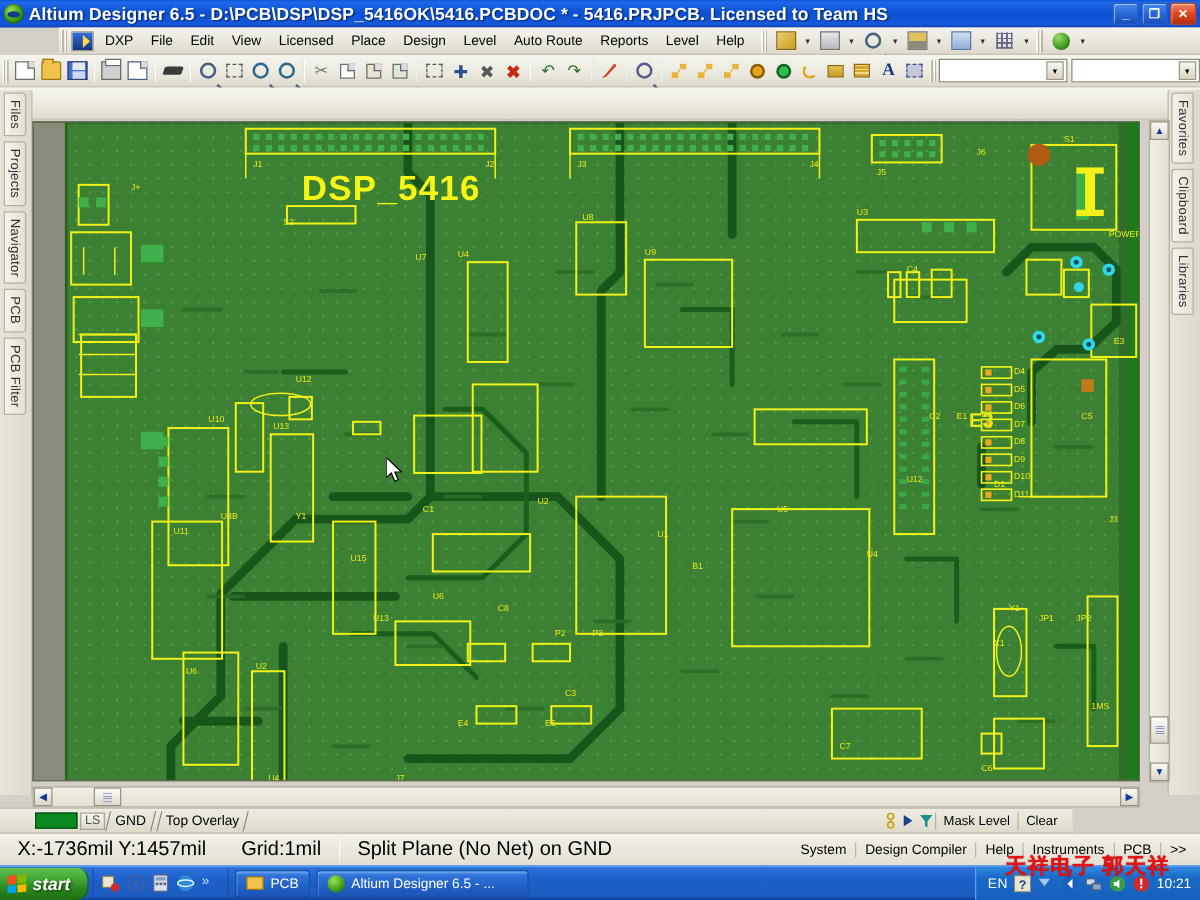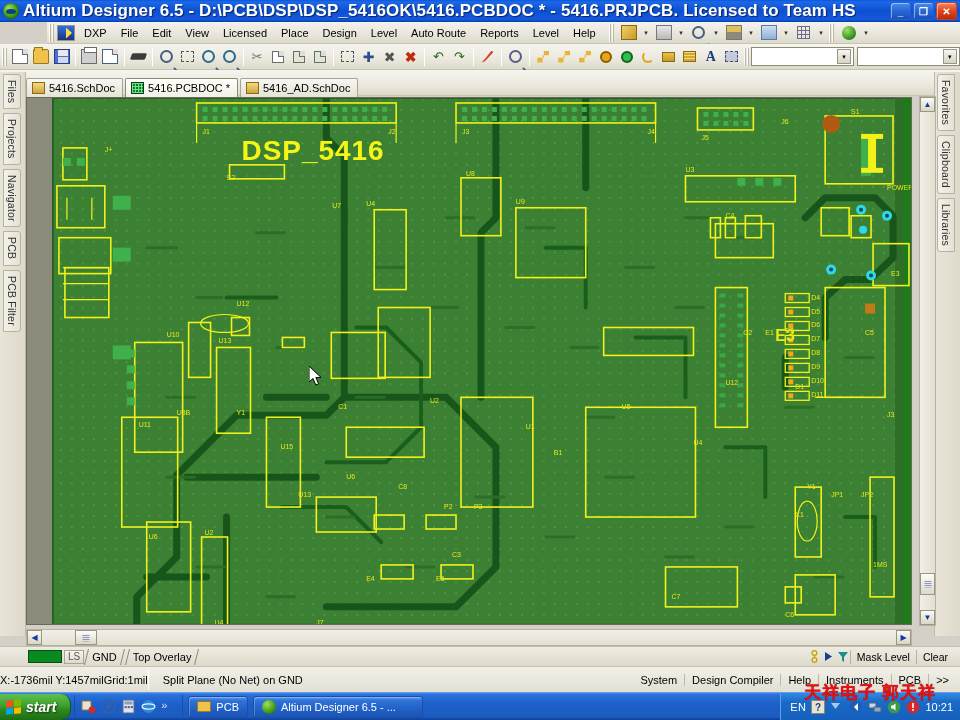--- a/index.html
+++ b/index.html
@@ -24,21 +24,21 @@
     border-radius: 50%;
     background: radial-gradient(circle at 35% 32%, #9de05a 0%, #3f9b16 55%, #1d6206 100%);
     box-shadow: inset 0 0 2px #0c3a00;
     position: relative;
   }
   .title-icon::after{
     content:""; position:absolute; left:3px; top:6px; width:10px; height:5px;
     background:#0a3f86; border-radius:50% 50% 45% 45%;
   }
   .title-text {
-    font-weight: bold; font-size: 17px; white-space: nowrap;
+    font-weight: bold; font-size: 14px; white-space: nowrap;
     text-shadow: 1px 1px 1px rgba(0,0,0,.55); letter-spacing: .1px;
   }
   .win-btns { position: absolute; right: 3px; top: 2px; display: flex; gap: 2px; }
   .win-btn {
     width: 21px; height: 18px; border: 1px solid #2a5fc9; border-radius: 3px;
     background: linear-gradient(180deg,#4a8cf0 0%,#2a6ad8 45%,#1a4fb8 100%);
     display: flex; align-items: center; justify-content: center;
     color: #fff; font-size: 10px; font-weight: bold;
     box-shadow: inset 1px 1px 0 rgba(255,255,255,.45);
   }
@@ -196,21 +196,21 @@
     border: 1px solid #9a9684;
   }
   .sb-thumb::after{
     content:""; position:absolute; left:50%; top:50%; transform:translate(-50%,-50%);
     width:7px; height:7px;
     background: repeating-linear-gradient(0deg,#8b93c8 0 1px,transparent 1px 2px);
   }
 
   
   .layerbar {
-    position: absolute; left: 0; bottom: 54px; width: 960px; height: 20px;
+    position: absolute; left: 0; bottom: 54px; width: 858px; height: 20px;
     background: linear-gradient(180deg,#eeece2,#dedacc);
     border-top: 1px solid #c4c0b0; display: flex; align-items: center;
   }
   .ls-box { display:flex; align-items:center; margin-left: 28px; }
   .ls-swatch { width: 34px; height: 13px; background: #088a1e; border: 1px solid #0a4d12; }
   .ls-btn {
     height: 14px; padding: 0 3px; margin-left: 2px; font-size: 10px; color:#555;
     background: linear-gradient(180deg,#f6f5ef,#dedacc); border: 1px solid #a9a594;
     display: flex; align-items: center;
   }
@@ -229,21 +229,21 @@
     font-size: 10.5px; padding: 1px 6px; color: #000;
     border-left: 1px solid #b6b2a2;
   }
 
   
   .statusbar {
     position: absolute; left: 0; bottom: 28px; width: 960px; height: 26px;
     background: linear-gradient(180deg,#f2f0e8,#e2dfd2);
     border-top: 1px solid #c4c0b0; display: flex; align-items: center;
   }
-  .stat-cell { font-size: 11px; color: #000; padding: 0 0; height: 18px; display:flex; align-items:center; }
+  .stat-cell { font-size: 16px; color: #000; padding: 0 14px; height: 18px; display:flex; align-items:center; }
   .stat-sep { width:1px; height: 20px; background:#b8b4a4; border-right:1px solid #fff; }
   .panel-tabs { margin-left: auto; display: flex; align-items: center; padding-right: 4px; }
   .panel-tab { font-size: 11px; color: #000; padding: 0 7px; border-right: 1px solid #bdb9a8; }
   .panel-tab.more { border-right: none; }
 
   
   .taskbar {
     position: absolute; left: 0; bottom: 0; width: 960px; height: 28px;
     background: linear-gradient(180deg,#3b84e8 0%,#2a6fd8 8%,#1d5fc9 42%,#1c5cc0 88%,#0f3f96 100%);
     border-top: 1px solid #5fa0f0; display: flex; align-items: center;
@@ -460,34 +460,20 @@
       <span class="arrowbox">▾</span>
     </div>
     <div class="combo" style="width:118px;margin-left:3px">
       <span></span>
       <span class="arrowbox">▾</span>
     </div>
   </div>
 
   <div class="toolbar tb2"></div>
 
-  <div class="doctabs">
-    <div class="doctab">
-      <span class="tabicon sch"></span>
-      <span>5416.SchDoc</span>
-    </div>
-    <div class="doctab active">
-      <span class="tabicon pcb"></span>
-      <span>5416.PCBDOC *</span>
-    </div>
-    <div class="doctab">
-      <span class="tabicon sch"></span>
-      <span>5416_AD.SchDoc</span>
-    </div>
-  </div>
 
   <div class="dockstrip left">
     <div class="vtab">Files</div>
     <div class="vtab">Projects</div>
     <div class="vtab">Navigator</div>
     <div class="vtab">PCB</div>
     <div class="vtab">PCB Filter</div>
   </div>
 
   <div class="dockstrip right" style="top:72px;height:564px">

